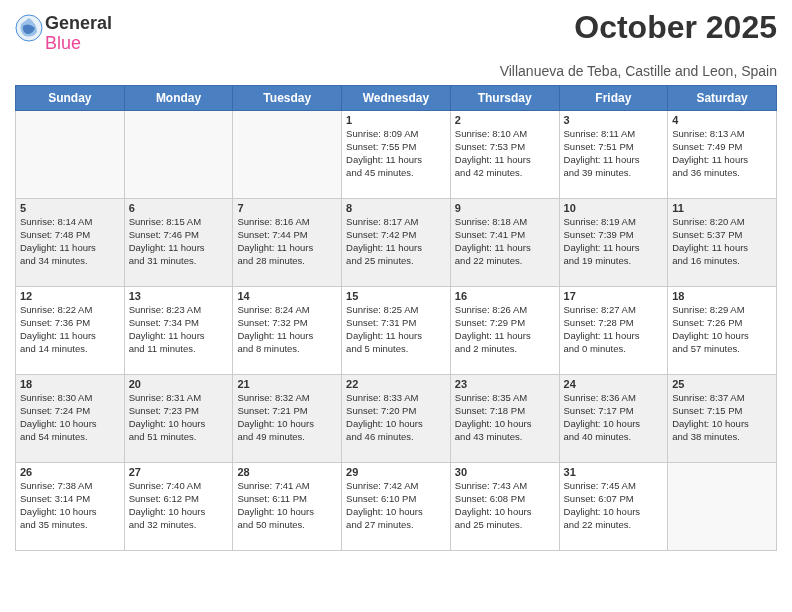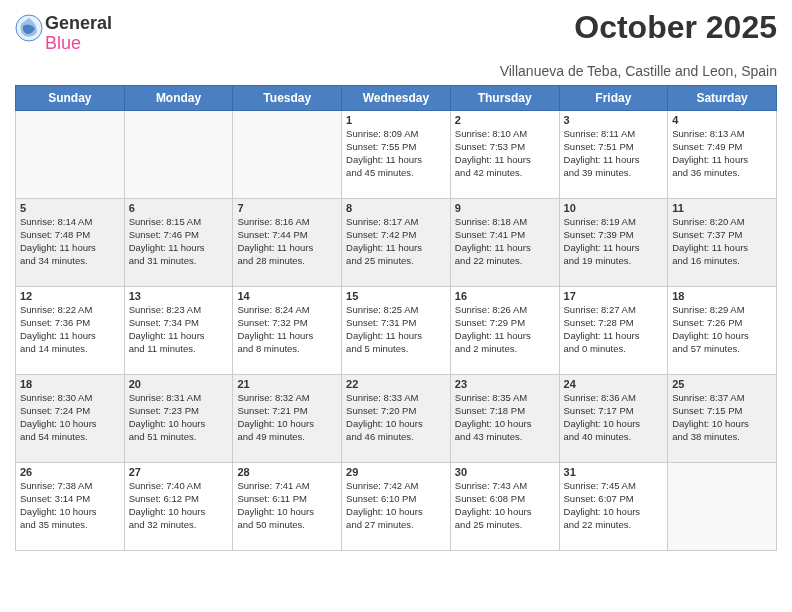--- a/index.html
+++ b/index.html
@@ -210,21 +210,21 @@
           <td class="cal-cell shaded">
             <span class="day-num">10</span>
             <span class="cell-line">Sunrise: 8:19 AM</span>
             <span class="cell-line">Sunset: 7:39 PM</span>
             <span class="cell-line">Daylight: 11 hours</span>
             <span class="cell-line">and 19 minutes.</span>
           </td>
           <td class="cal-cell shaded">
             <span class="day-num">11</span>
             <span class="cell-line">Sunrise: 8:20 AM</span>
-            <span class="cell-line">Sunset: 7:37 PM</span>
+            <span class="cell-line">Sunset: 5:37 PM</span>
             <span class="cell-line">Daylight: 11 hours</span>
             <span class="cell-line">and 16 minutes.</span>
           </td>
         </tr>
         <tr>
           <td class="cal-cell">
             <span class="day-num">12</span>
             <span class="cell-line">Sunrise: 8:22 AM</span>
             <span class="cell-line">Sunset: 7:36 PM</span>
             <span class="cell-line">Daylight: 11 hours</span>

